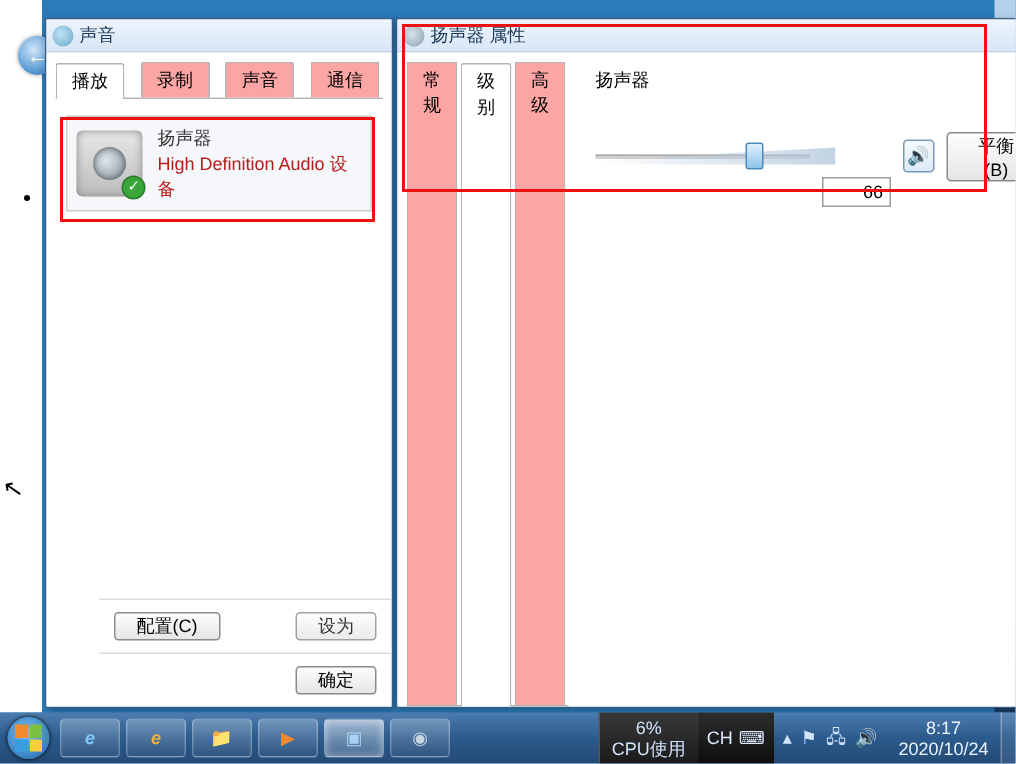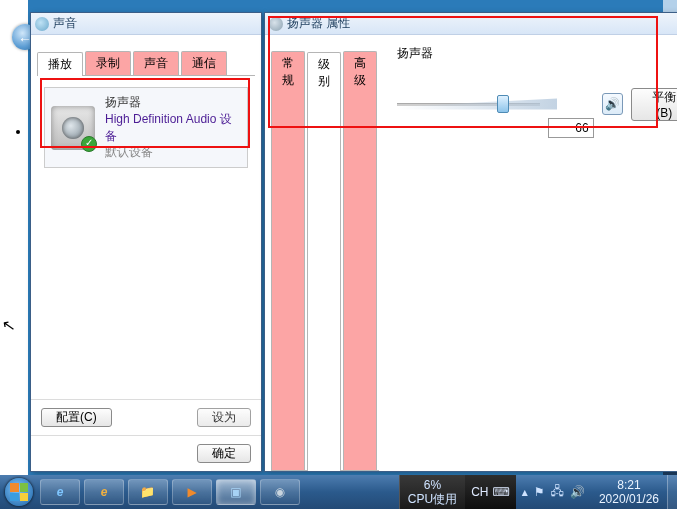--- a/index.html
+++ b/index.html
@@ -8,43 +8,43 @@
 
 .dialog { position: absolute; background: #fff; border: 1px solid #3b5e87; box-shadow: 2px 2px 6px rgba(0,0,0,0.3); }
 .dialog-titlebar { height: 22px; background: linear-gradient(#eef4fb, #d8e6f7); display: flex; align-items: center; padding: 0 4px; border-bottom: 1px solid #c0d0e6; }
 .dialog-titlebar .ticon { width: 14px; height: 14px; background: radial-gradient(circle at 40% 40%, #bfe2f5, #6aa8cb); border-radius: 50%; margin-right: 4px; }
 .dialog-titlebar .ttext { color: #1a3a5a; }
 .close-btn { margin-left: auto; width: 40px; height: 16px; background: linear-gradient(#e78b87, #c8403a); border: 1px solid #933; border-radius: 2px; color: #fff; text-align: center; line-height: 12px; font-size: 10px; font-weight: bold; }
 
 .dialog-body { background: #fff; padding: 0; }
 
 
-.tab-strip { display: flex; border-bottom: 1px solid #b5b5b5; margin: 16px 6px 0 6px; }
+.tab-strip { display: flex; border-bottom: 1px solid #b5b5b5; margin: 6px 6px 0 6px; justify-content: space-between; }
 .tab { padding: 3px 10px; border: 1px solid #b5b5b5; border-bottom: none; background: #fca5a5; margin-right: 2px; border-radius: 2px 2px 0 0; cursor: pointer; }
 .tab.active { background: #fff; position: relative; top: 1px; }
 
 .tab-content { padding: 10px 12px; }
 
 
 .instruction { margin: 4px 0 8px 0; color: #222; }
 .device-list { border: 1px solid transparent; }
 .device-item { display: flex; align-items: center; padding: 6px; border: 1px solid #ccc; background: #f5f7fb; }
 .device-icon-wrap { position: relative; width: 44px; height: 44px; }
 .device-icon { width: 44px; height: 44px; background: linear-gradient(#e8e8e8,#bcbcbc); border-radius: 4px; box-shadow: inset 0 0 6px #888; display:flex; align-items:center; justify-content:center; }
 .device-icon::after { content:""; width:22px; height:22px; border-radius:50%; background: radial-gradient(circle at 40% 40%, #dfe6eb, #7d8b95); box-shadow: inset 0 0 4px #555; }
 .device-check { position:absolute; right:-2px; bottom:-2px; width:16px; height:16px; background:#3aa63a; border-radius:50%; border:1px solid #2a7a2a; }
 .device-check::after { content:"✓"; color:#fff; font-size:10px; position:absolute; left:3px; top:0; }
 .device-texts { margin-left: 10px; line-height: 1.4; }
 .device-name { color:#333; }
-.device-sub { color:#4c1d95; }
+.device-sub { color:#b91c1c; }
 .device-status { color:#888; }
 
 .btn { padding: 0 14px; background: linear-gradient(#fdfdfd,#e6e6e6); border: 1px solid #8a8a8a; border-radius: 3px; cursor: pointer; }
 
-.footer-row { display:flex; gap:8px; padding: 8px 10px; border-top: 1px solid #dcdcdc; }
+.footer-row { display:flex; gap:8px; padding: 8px 10px; border-top: 1px solid #dcdcdc; margin-left: 35px; }
 
 
 .redbox { position:absolute; border: 2px solid #e11; pointer-events:none; }
 
 
 .slider-row { display:flex; align-items:center; gap:8px; margin-top:8px; }
 .slider-track { position:relative; width:160px; height:18px; }
 .slider-bg { position:absolute; left:0; right:0; top:8px; height:3px; background:#cfcfcf; border-top:1px solid #aaa; }
 .slider-wedge { position:absolute; left:0; top:2px; width:160px; height:14px; background: linear-gradient(to right, rgba(180,200,220,0) 0%, rgba(180,200,220,0.8) 100%); clip-path: polygon(0 70%, 100% 10%, 100% 90%, 0 90%); }
 .slider-thumb { position:absolute; top:0; width:12px; height:18px; background: linear-gradient(#dff1ff,#8dc4ea); border:1px solid #4e8bb5; border-radius:2px; }
@@ -101,21 +101,20 @@
     <div class="tab-content" style="flex:1;">
       <div class="device-list">
         <div class="device-item">
           <div class="device-icon-wrap">
             <div class="device-icon"></div>
             <div class="device-check"></div>
           </div>
           <div class="device-texts">
             <div class="device-name">扬声器</div>
             <div class="device-sub">High Definition Audio 设备</div>
-            <div class="device-status">默认设备</div>
           </div>
         </div>
       </div>
     </div>
     <div class="footer-row" style="justify-content:space-between;">
       <button class="btn">配置(C)</button>
       <button class="btn" style="opacity:0.8;">设为</button>
     </div>
     <div class="footer-row" style="justify-content:flex-end;">
       <button class="btn">确定</button>
@@ -201,18 +200,18 @@
       <span>CH</span>
       <span>⌨</span>
     </div>
     <div class="tray-icons">
       <span>▴</span>
       <span>⚑</span>
       <span>🖧</span>
       <span>🔊</span>
     </div>
     <div class="clock">
-      <div>8:21</div>
-      <div>2020/01/26</div>
+      <div>8:17</div>
+      <div>2020/10/24</div>
     </div>
     <div class="showdesktop"></div>
   </div>
 </div>
 
 </body></html>

